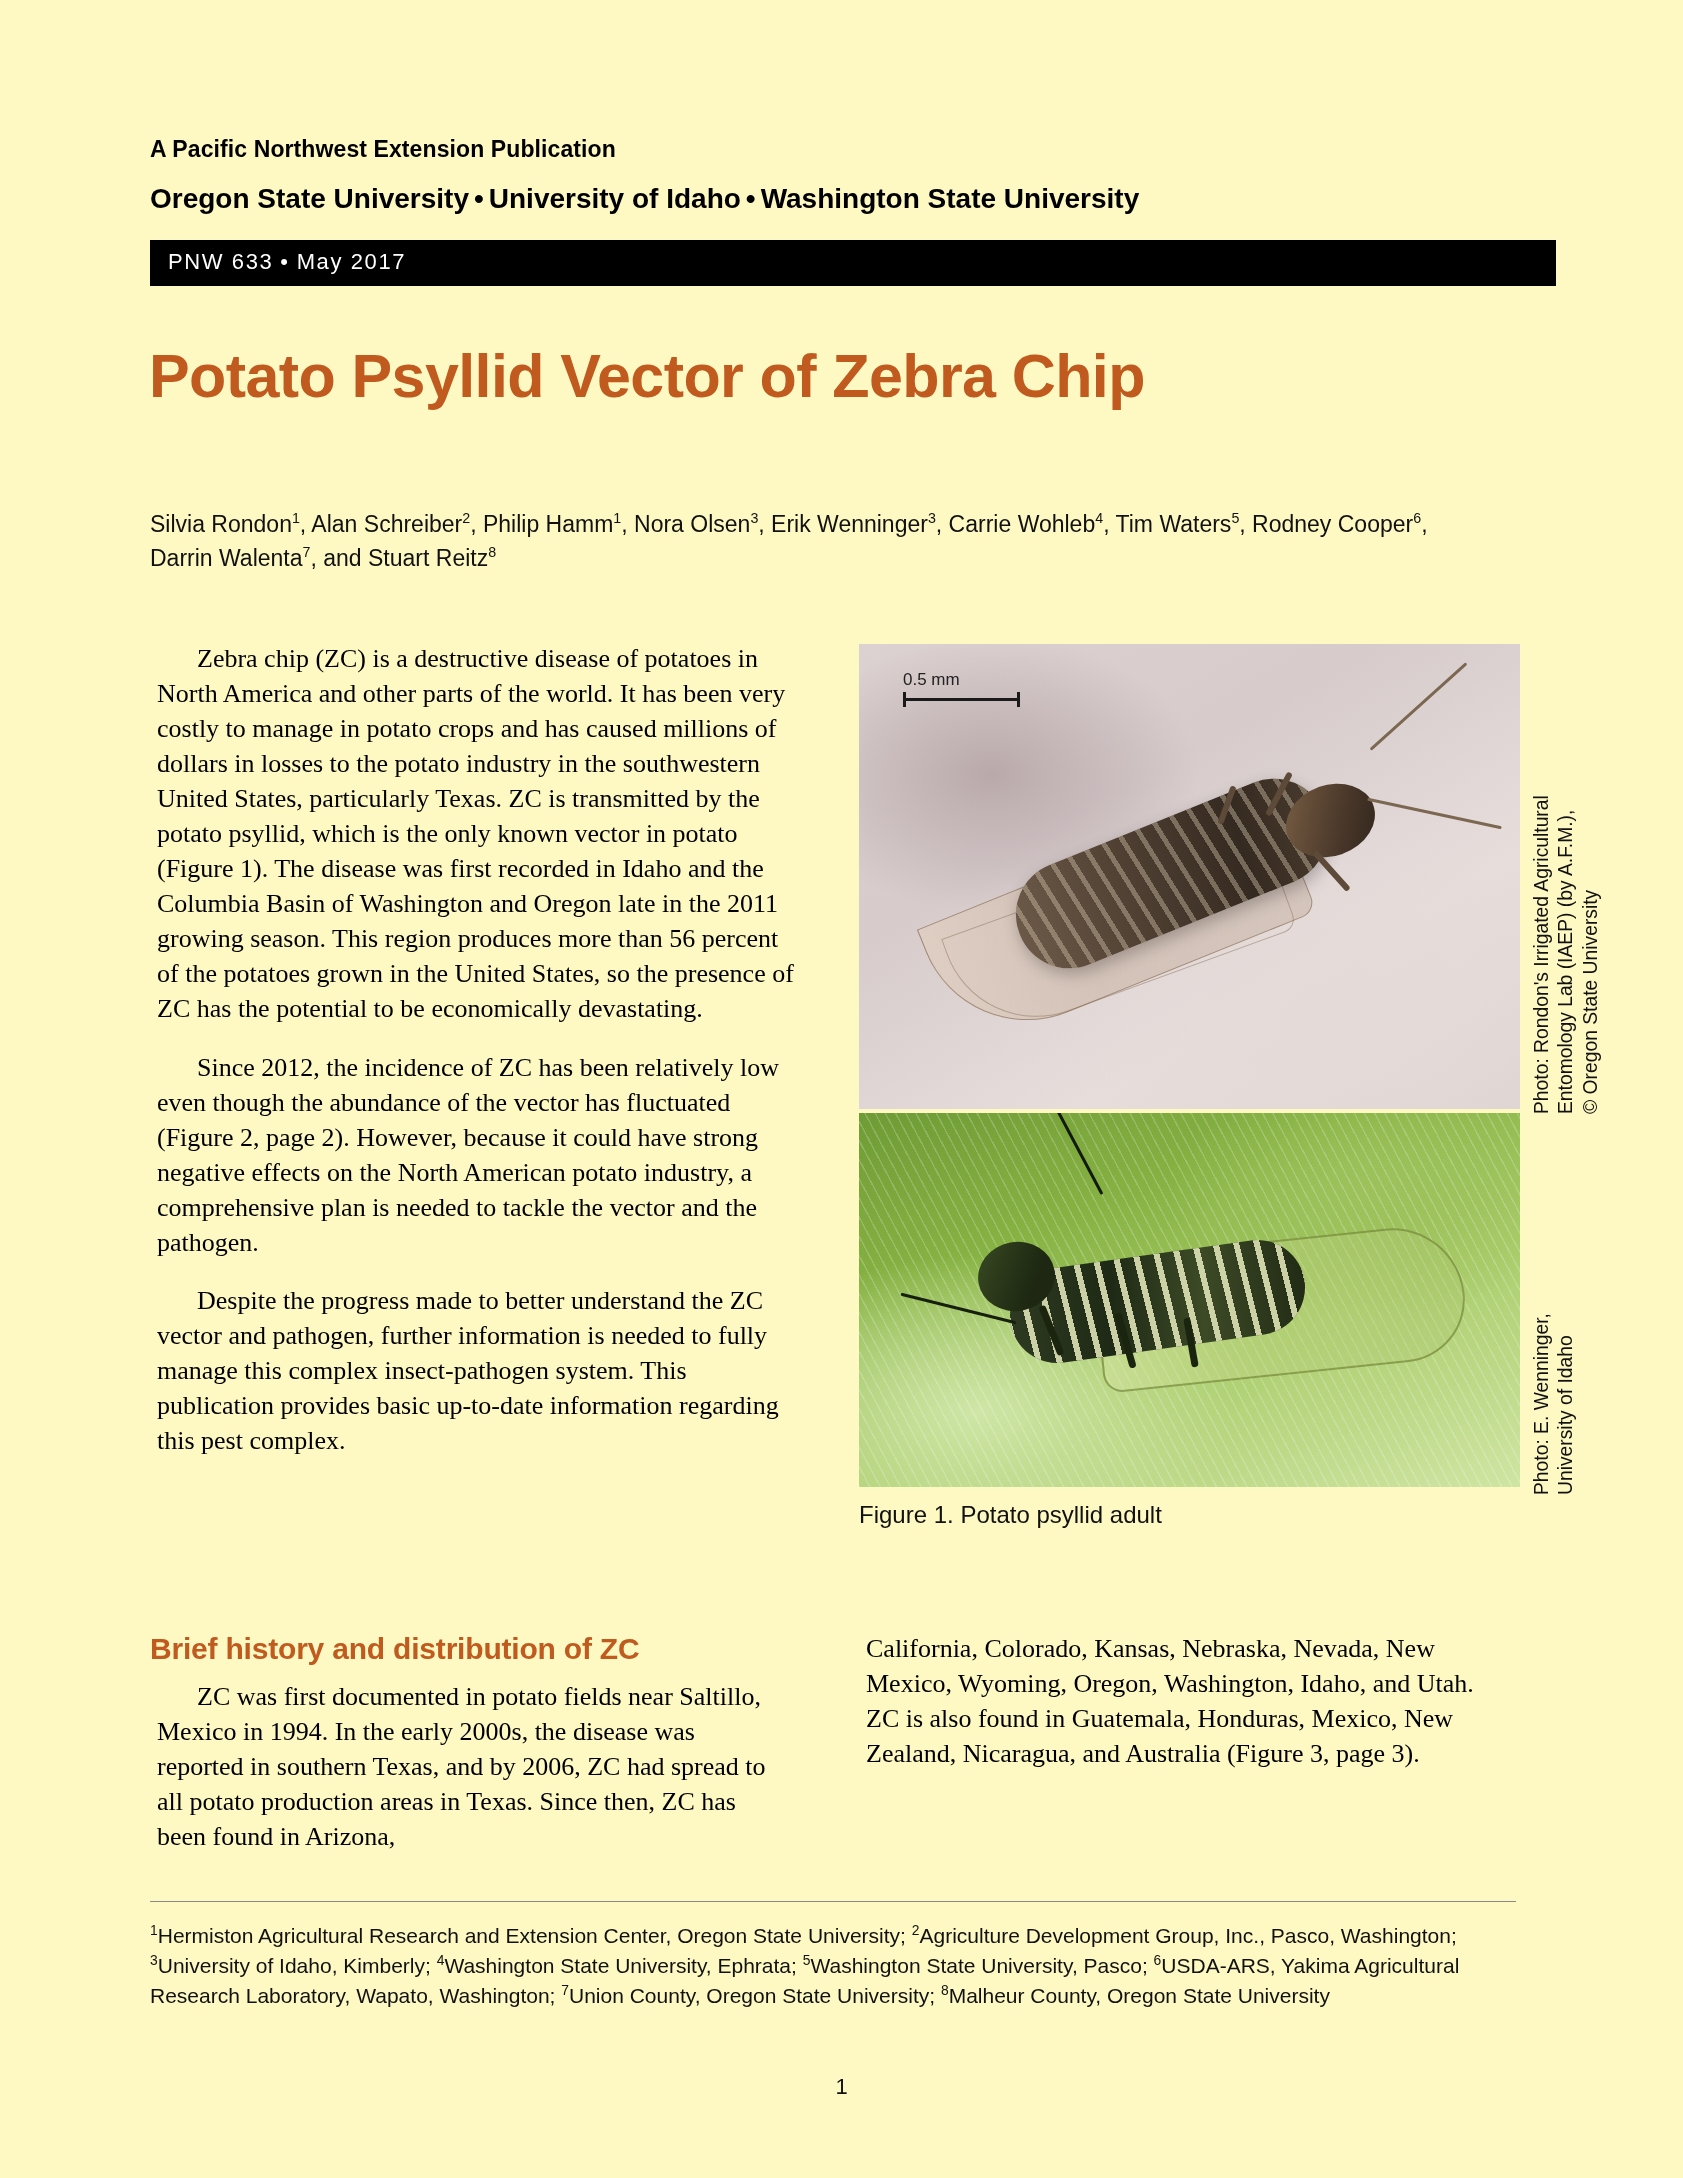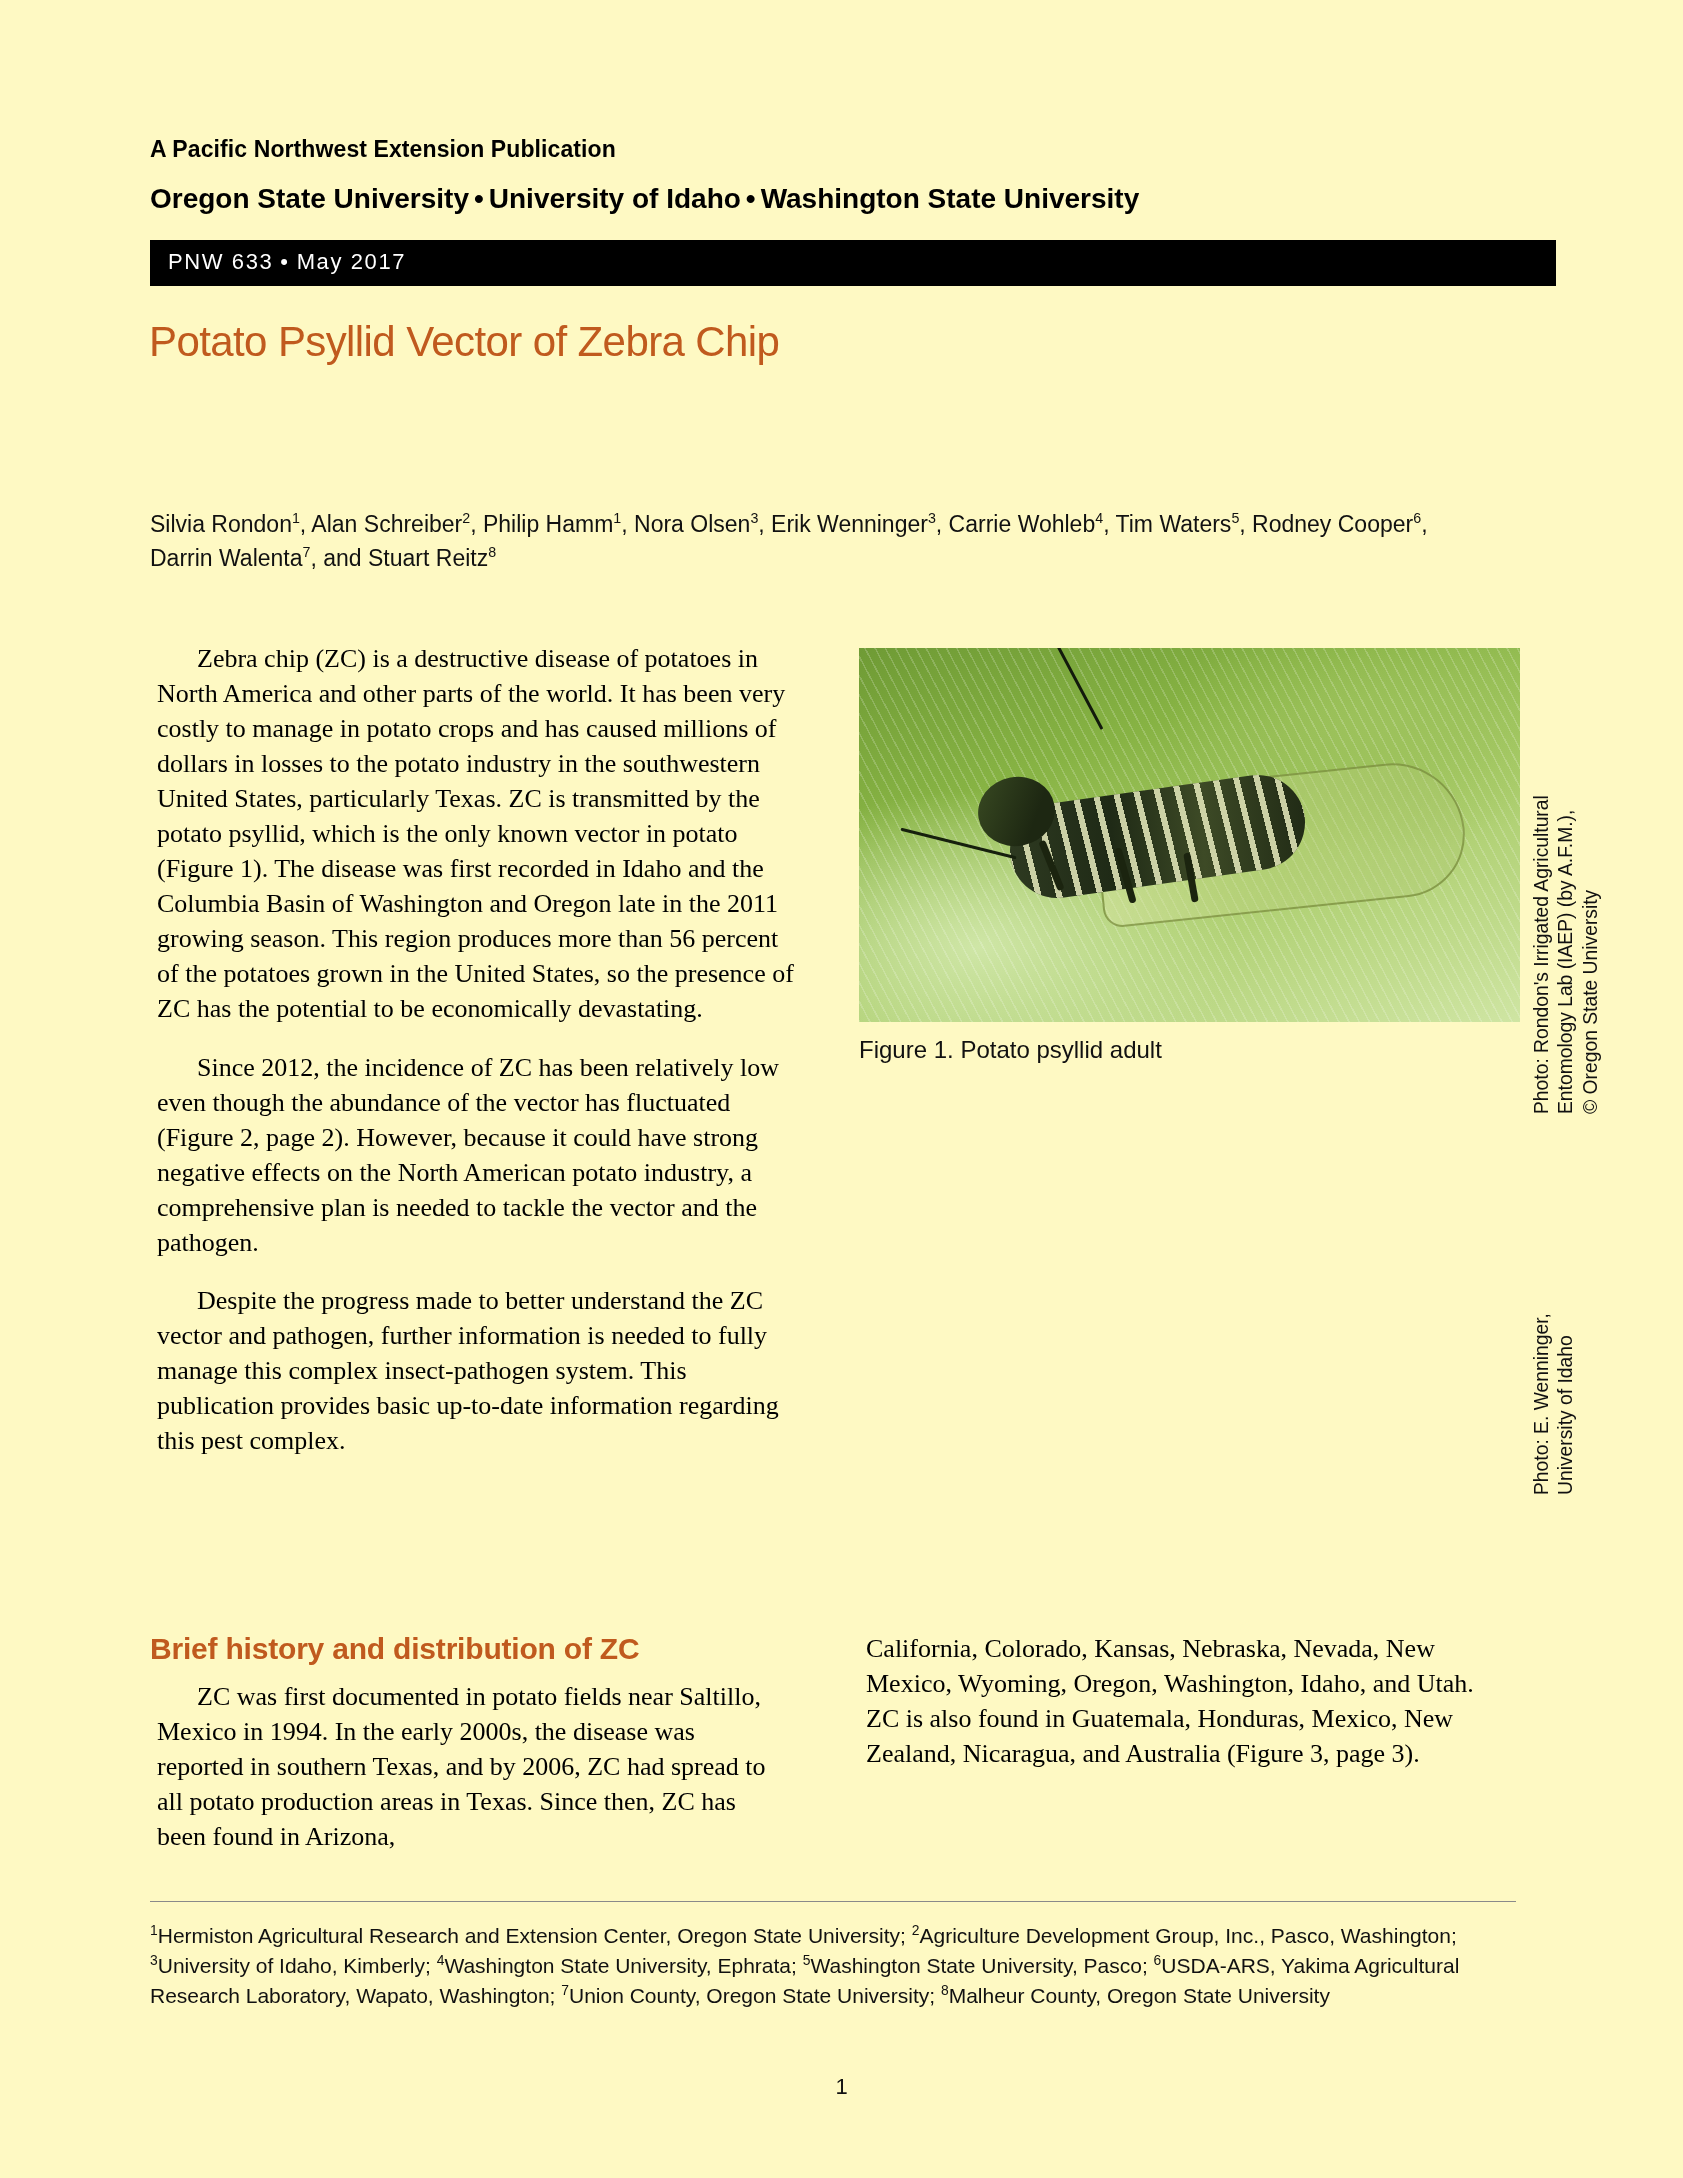--- a/index.html
+++ b/index.html
@@ -66,25 +66,25 @@
     color: #ffffff;
     font-size: 22px;
     letter-spacing: 1.6px;
   }
   .idbar-text .dotsep { padding: 0 7px; }
 
   
   .doc-title {
     position: absolute;
     left: 149px;
-    top: 290px;
+    top: 300px;
     width: 1307px;
     color: #c05a1e;
-    font-size: 42px;
-    font-weight: normal;
+    font-size: 61px;
+    font-weight: bold;
     line-height: 1.16;
     letter-spacing: -0.6px;
   }
   .doc-title .tline { display: block; }
 
   
   .authors {
     position: absolute;
     left: 150px;
     top: 508px;
@@ -392,20 +392,42 @@
     <h2 class="section-head">Brief history and distribution of ZC</h2>
     <p class="body-p">ZC was first documented in potato fields near Saltillo, Mexico in 1994. In the early 2000s, the disease was reported in southern Texas, and by 2006, ZC had spread to all potato production areas in Texas. Since then, ZC has been found in Arizona,</p>
   </div>
 
   <div class="col-right-lower">
     <p class="body-p no-indent">California, Colorado, Kansas, Nebraska, Nevada, New Mexico, Wyoming, Oregon, Washington, Idaho, and Utah. ZC is also found in Guatemala, Honduras, Mexico, New Zealand, Nicaragua, and Australia (Figure 3, page 3).</p>
   </div>
 
   <div class="fig-wrap">
 
+    <div class="photo photo-top">
+      <div class="p1-bg"></div>
+      <div class="p1-wing"></div>
+      <div class="p1-wing2"></div>
+      <div class="p1-body">
+        <div class="p1-stripes"></div>
+      </div>
+      <div class="p1-head"></div>
+      <div class="p1-ant1"></div>
+      <div class="p1-ant2"></div>
+      <div class="p1-leg" style="left:396px;top:147px;width:48px;transform:rotate(-62deg);"></div>
+      <div class="p1-leg" style="left:447px;top:224px;width:51px;transform:rotate(48deg);"></div>
+      <div class="p1-leg" style="left:348px;top:158px;width:40px;transform:rotate(-70deg);"></div>
+
+      <div class="scalebar">
+        <div class="scalebar-label">0.5 mm</div>
+        <div class="scalebar-rule">
+          <span class="scalebar-cap-l"></span>
+          <span class="scalebar-cap-r"></span>
+        </div>
+      </div>
+    </div>
 
     <div class="photo photo-bottom">
       <div class="p2-bg"></div>
       <div class="p2-fuzz"></div>
       <div class="p2-wing"></div>
       <div class="p2-body">
         <div class="p2-stripes"></div>
       </div>
       <div class="p2-head"></div>
       <div class="p2-ant"></div>

